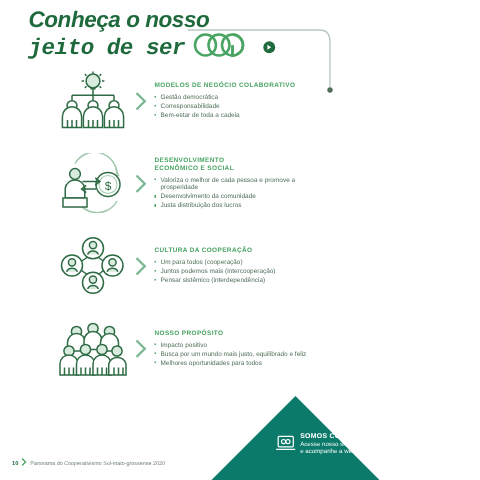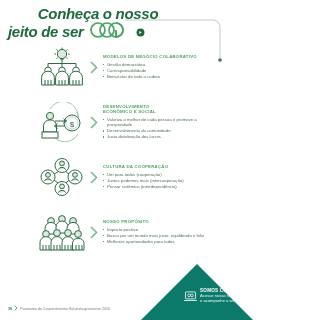--- a/index.html
+++ b/index.html
@@ -5,29 +5,29 @@
   html,body{margin:0;padding:0;}
   body{
     width:253px;height:320px;
     background:#ffffff;
     font-family:"Liberation Sans", sans-serif;
     overflow:hidden;position:relative;
   }
   .page{position:relative;width:253px;height:320px;overflow:hidden;background:#fff;}
 
   
-  .header{position:absolute;left:8px;top:6px;width:180px;text-align:center;}
+  .header{position:absolute;left:19px;top:6px;width:180px;}
   .title-l1,.title-l2{
     font-weight:bold;font-style:italic;
     color:#1f6a3d;
     font-size:15px;line-height:16px;
     letter-spacing:-0.3px;
     white-space:nowrap;
   }
-  .title-l2{display:flex;align-items:center;gap:2px;}
+  .title-l2{display:flex;align-items:center;gap:2px;font-family:Liberation Mono, monospace;}
   .coop-logo{display:inline-block;margin-left:3px;}
   .coop-badge{display:inline-block;margin-left:1px;}
 
   
   .connector{position:absolute;left:125px;top:18px;}
 
   
   .section{position:absolute;display:flex;align-items:center;}
   .sec-icon{width:52px;height:42px;flex:0 0 52px;display:flex;align-items:center;justify-content:center;}
   .chev{width:11px;flex:0 0 11px;display:flex;align-items:center;justify-content:center;}

